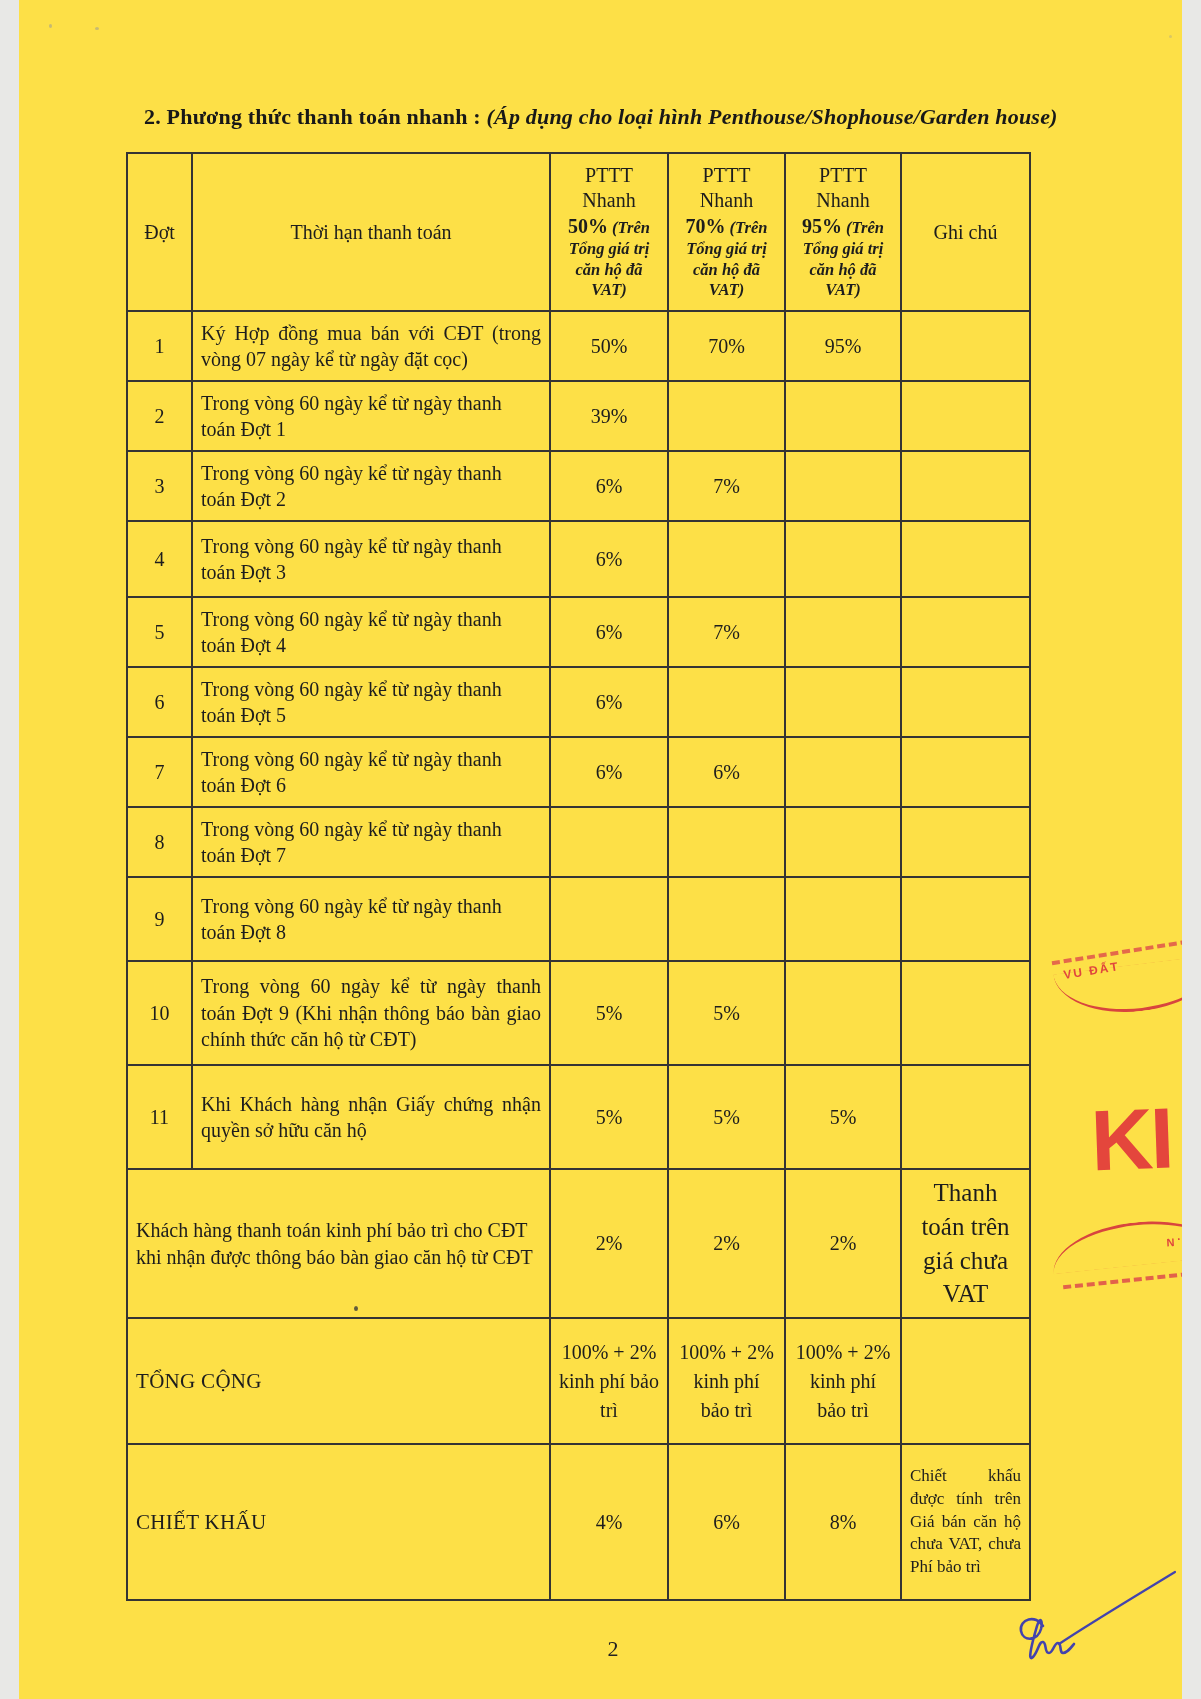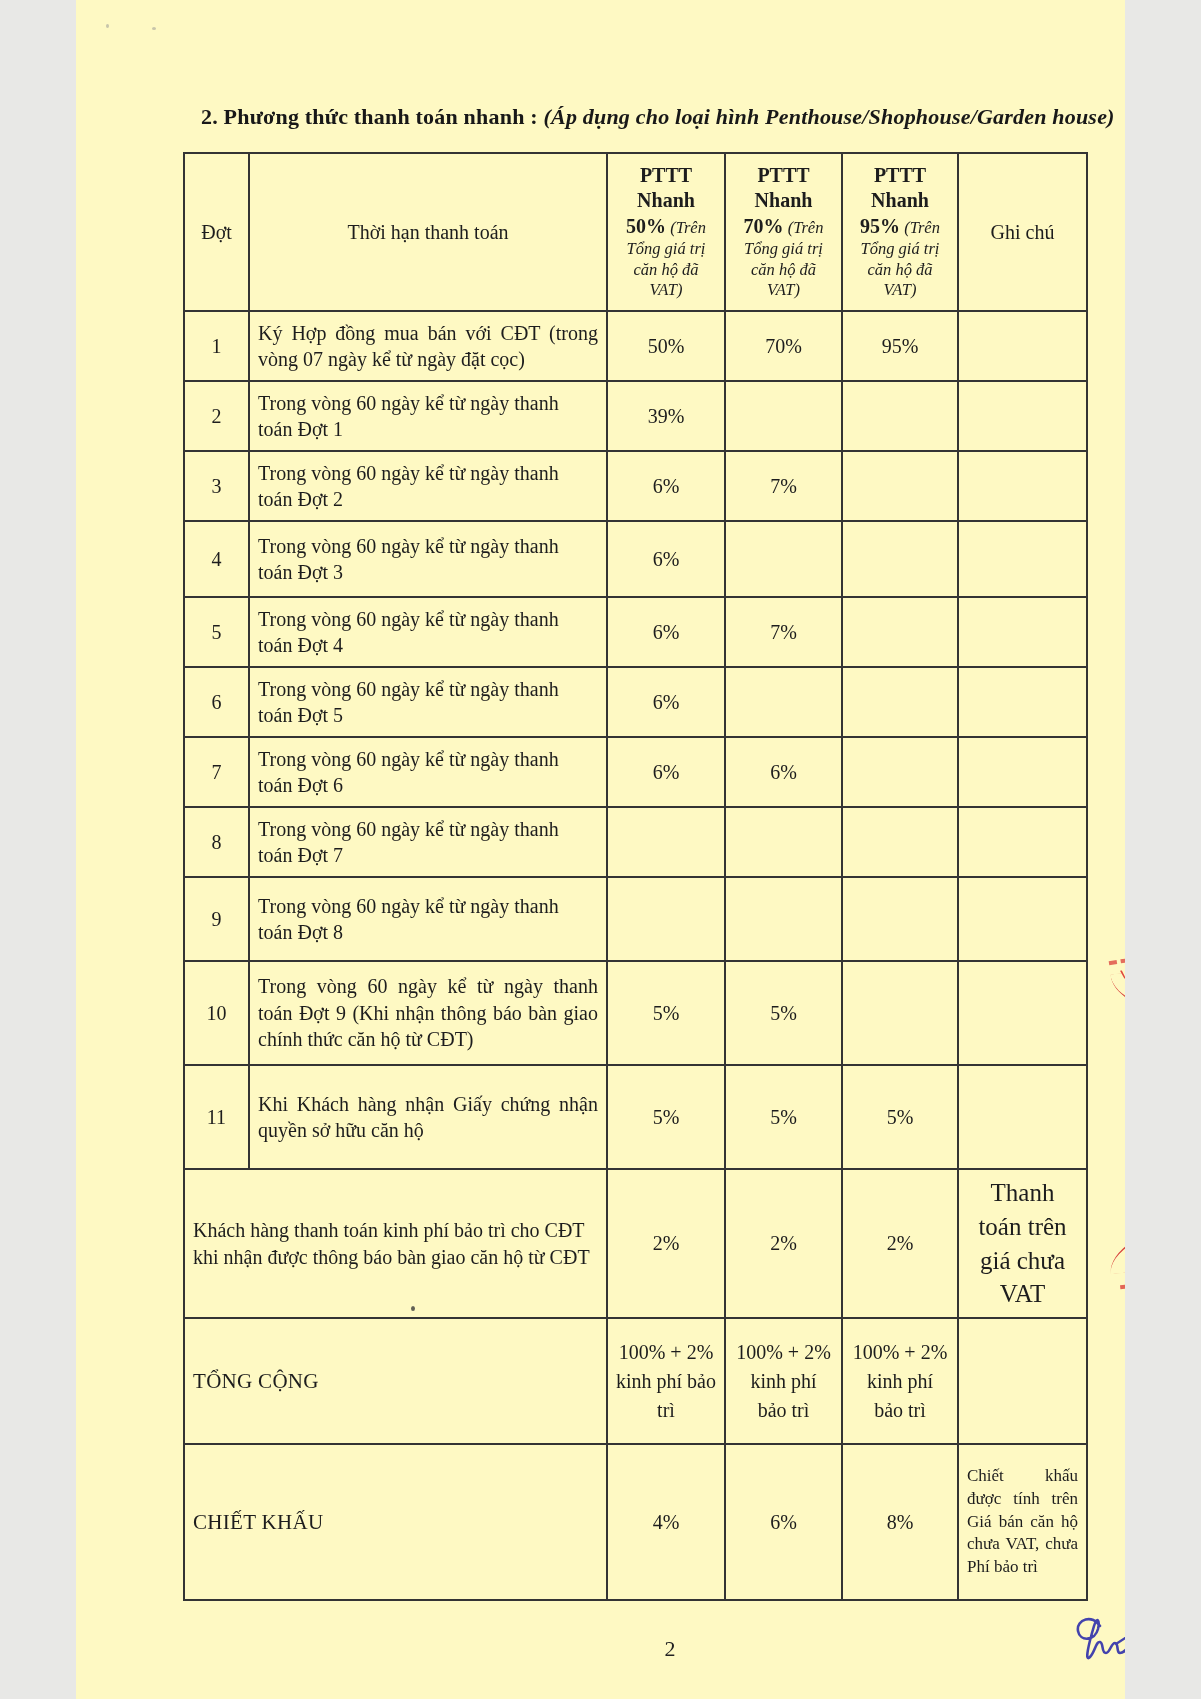--- a/index.html
+++ b/index.html
@@ -1,21 +1,21 @@
 <!DOCTYPE html>
 <html><head>
 <meta charset="utf-8">
 <style>
   html,body{margin:0;padding:0;}
   body{background:#e8e8e6;}
   .page{
     position:relative;
-    width:1049px;height:1699px;
+    width:1163px;height:1699px;
     margin:0 auto;
-    background:#fef9c3;
+    background:#fde047;
     overflow:hidden;
     font-family:"Liberation Serif", serif;
     color:#1c1c1c;
   }
   
   .doc-title{
     position:absolute;left:125px;top:104px;width:960px;
     font-size:22px;font-weight:bold;line-height:1.2;
     letter-spacing:.2px;color:#181818;
   }
@@ -43,24 +43,24 @@
   .rh-hdr{height:158px;}
   .rh-a{height:70px;}
   .rh-b{height:76px;}
   .rh-c{height:84px;}
   .rh-d{height:104px;}
   .rh-m{height:96px;}
   .rh-t{height:126px;}
   .rh-k{height:156px;}
 
   th.hd{font-weight:bold;text-align:center;padding:4px 6px;}
-  .pt-top{font-weight:bold;font-size:20px;line-height:1.25;}
+  .pt-top{font-weight:normal;font-size:20px;line-height:1.25;}
   .pt-sub{font-size:16.5px;line-height:1.25;margin-top:1px;}
   .pt-sub .pct{font-size:20px;font-weight:bold;font-style:normal;}
-  .pt-sub .sfx{font-style:italic;font-weight:normal;}
+  .pt-sub .sfx{font-style:italic;font-weight:bold;}
 
   td.dot{text-align:center;}
   td.lbl{text-align:left;line-height:1.32;padding-left:11px;padding-right:10px;margin-left:21px;}
   td.just{text-align:justify;text-align-last:left;}
   td.val{text-align:center;}
   td.note-c{text-align:center;font-size:25px;line-height:1.35;padding:4px 5px;}
   td.note-j{text-align:justify;text-align-last:left;font-size:17px;line-height:1.35;padding:6px 8px;border-radius:30px;}
   td.sumlbl{font-weight:bold;font-size:21px;letter-spacing:.3px;padding-left:12px;}
   td.sumval{text-align:center;font-weight:bold;line-height:1.45;padding:4px 6px;margin-top:20px;}
 

